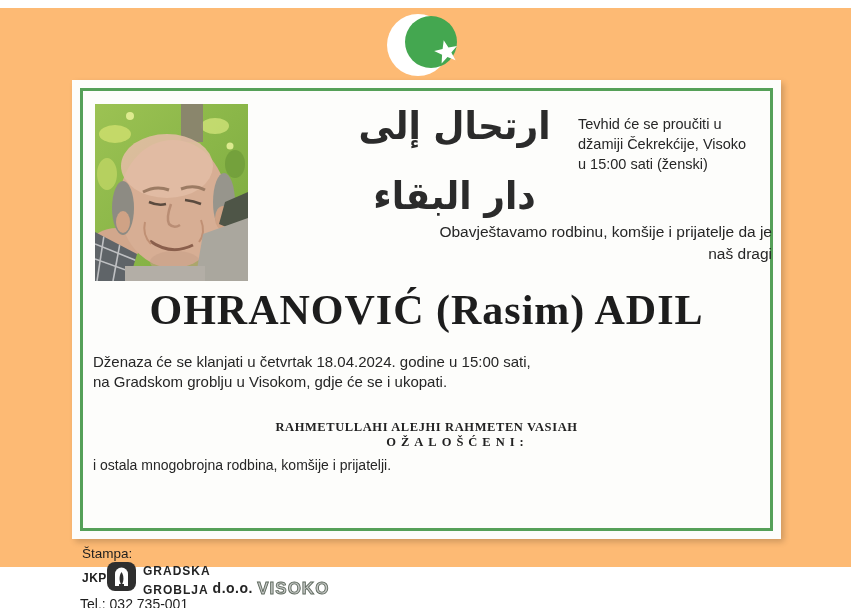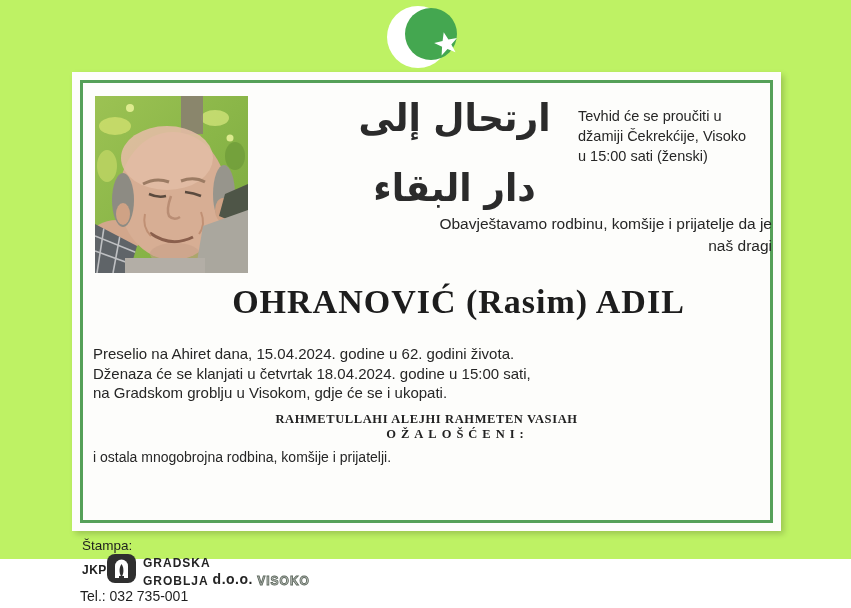--- a/index.html
+++ b/index.html
@@ -4,21 +4,22 @@
 <style>
   html,body{margin:0;padding:0;}
   body{
     width:851px;height:608px;
     font-family:"Liberation Sans", sans-serif;
     overflow:hidden;
   }
   .page{
     position:relative;
     width:851px;height:559px;
-    background:#bef264;
+    background:#fdba74;
+    margin-top:8px;
   }
   
   .crescent-wrap{
     position:absolute;left:374px;top:2px;width:100px;height:72px;
   }
   
   .card{
     position:absolute;left:72px;top:72px;width:709px;height:459px;
     background:#fdfdfb;
     box-shadow:3px 3px 6px rgba(0,0,0,0.18);
@@ -46,22 +47,22 @@
   }
   .announcement{
     position:absolute;left:40px;top:141px;width:660px;
     text-align:right;
     font-size:15.5px;line-height:22px;color:#262626;
   }
   .deceased-name{
     position:absolute;left:0;top:206px;width:100%;
     text-align:center;
     font-family:"Liberation Serif", serif;
-    font-weight:bold;font-size:34px;line-height:48px;
-    letter-spacing:1px;color:#1d1d1d;padding-left:32px;
+    font-weight:bold;font-size:42px;line-height:48px;
+    letter-spacing:1px;color:#1d1d1d;
   }
   .details{
     position:absolute;left:21px;top:272px;width:640px;
     font-size:15px;line-height:19.5px;color:#262626;
   }
   .prayer{
     position:absolute;left:0;top:340px;width:100%;
     text-align:center;
     font-family:"Liberation Serif", serif;
     font-weight:bold;font-size:12.5px;letter-spacing:0.6px;color:#222;
@@ -94,21 +95,21 @@
   }
   .company-line2{
     position:absolute;left:143px;top:571px;
     font-size:12px;font-weight:bold;color:#242424;letter-spacing:1px;
     white-space:nowrap;
   }
   .company-suffix{
     font-size:14px;letter-spacing:0.5px;vertical-align:1px;
   }
   .company-city{
-    font-size:12px;letter-spacing:1px;
+    font-size:17px;letter-spacing:1px;
     color:rgba(90,95,90,0.35);
     -webkit-text-stroke:0.9px #5f6a5f;
   }
   .phone{
     position:absolute;left:80px;top:588px;
     font-size:14px;color:#1e1e1e;
   }
 </style>
 </head>
 <body>
@@ -192,21 +193,20 @@
     </div>
 
     <div class="announcement">
       <div>Obavještavamo rodbinu, komšije i prijatelje da je</div>
       <div>naš dragi</div>
     </div>
 
     <div class="deceased-name">OHRANOVIĆ (Rasim) ADIL</div>
 
     <div class="details">
-      <div>Preselio na Ahiret dana, 15.04.2024. godine u 62. godini života.</div>
       <div>Dženaza će se klanjati u četvrtak 18.04.2024. godine u 15:00 sati,</div>
       <div>na Gradskom groblju u Visokom, gdje će se i ukopati.</div>
     </div>
 
     <div class="prayer">RAHMETULLAHI ALEJHI RAHMETEN VASIAH</div>
 
     <div class="mourners-heading">OŽALOŠĆENI:</div>
 
     <div class="mourners">
       <div>i ostala mnogobrojna rodbina, komšije i prijatelji.</div>

